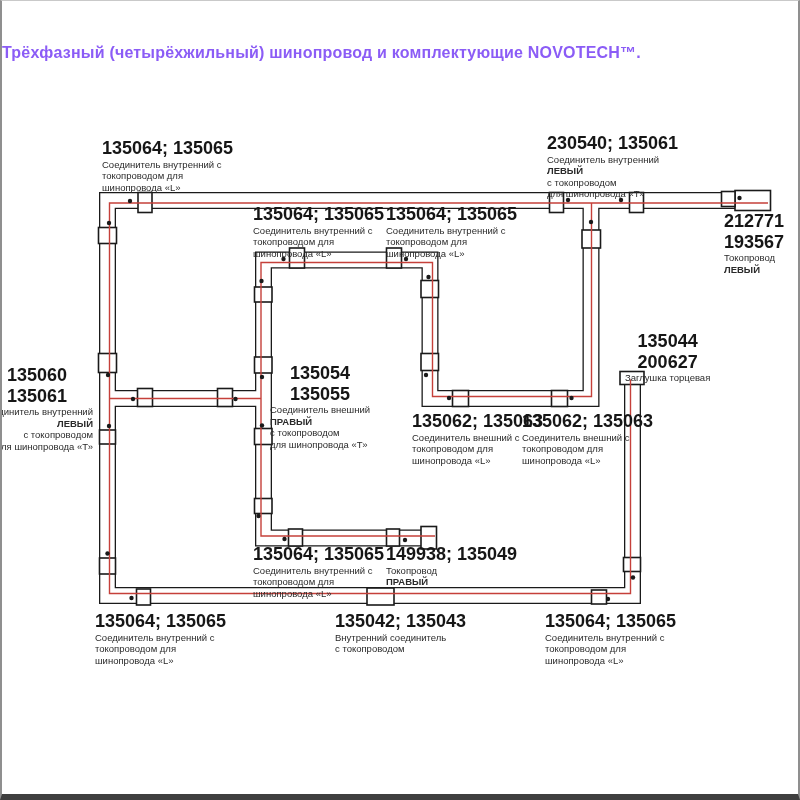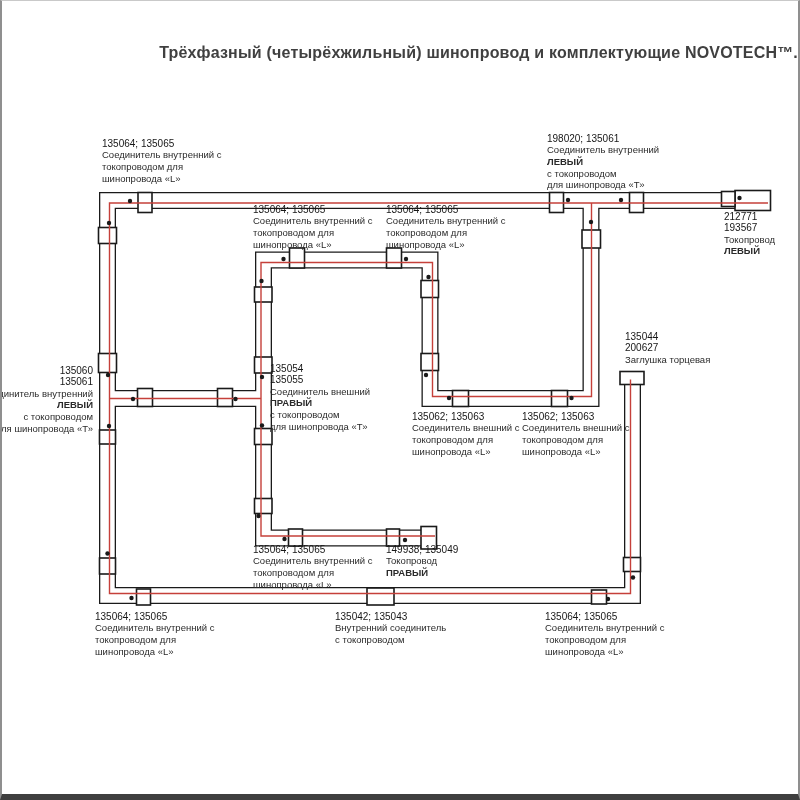--- a/index.html
+++ b/index.html
@@ -3,31 +3,31 @@
 <meta charset="utf-8">
 <style>
   html,body{margin:0;padding:0;background:#e8e8e8;}
   #page{
     position:relative;width:800px;height:800px;background:#fff;
     font-family:"Liberation Sans","DejaVu Sans",sans-serif;
     box-sizing:border-box;overflow:hidden;
     border-left:2px solid #8f8f8f;border-right:2px solid #8f8f8f;
     border-top:1px solid #c9c9c9;border-bottom:6px solid #3f3f3f;
   }
-  #title{position:absolute;top:40px;left:0;width:100%;text-align:right;color:#404040;}
+  #title{position:absolute;top:40px;left:0;width:100%;text-align:left;color:#8b5cf6;}
   #title .t-line{font-size:16px;font-weight:bold;line-height:1.55;letter-spacing:.2px;}
   #diagram-svg{position:absolute;left:0;top:0;}
   .t-black{fill:none;stroke:var(--track);stroke-width:17;stroke-linejoin:miter;}
   .t-white{fill:none;stroke:#fff;stroke-width:14.4;stroke-linejoin:miter;}
   .cond{fill:none;stroke:var(--conductor);stroke-width:1.4;}
   .cbox{fill:#fff;stroke:var(--track);stroke-width:1.6;}
   .endp{fill:#fff;stroke:var(--track);stroke-width:1.6;}
   .dot{fill:var(--track);}
   .part-label{position:absolute;color:#161616;}
-  .part-label .part-num{font-size:10px;font-weight:normal;line-height:1.14;white-space:nowrap;}
+  .part-label .part-num{font-size:18px;font-weight:bold;line-height:1.14;white-space:nowrap;text-align:center;}
   .part-label .part-desc{font-size:9.5px;line-height:1.22;white-space:nowrap;color:#2a2a2a;}
   .part-label .part-desc.b{font-weight:bold;}
   .alr{text-align:right;}
 </style>
 </head>
 <body>
 
 <div id="page" style="--track: #1a1a1a; --conductor: #c5403a; background: rgb(255, 255, 255); border-bottom-color: rgb(63, 63, 63);">
 
   <div id="title">
@@ -118,21 +118,21 @@
   </svg>
 
   <div id="labels">
       <div class="part-label" style="top: 137px; left: 100px;">
         <div class="part-num">135064; 135065</div>
         <div class="part-desc">Соединитель внутренний с</div>
         <div class="part-desc">токопроводом для</div>
         <div class="part-desc">шинопровода «L»</div>
       </div>
       <div class="part-label" style="top: 132px; left: 545px;">
-        <div class="part-num">198020; 135061</div>
+        <div class="part-num">230540; 135061</div>
         <div class="part-desc">Соединитель внутренний</div>
         <div class="part-desc b">ЛЕВЫЙ</div>
         <div class="part-desc">с токопроводом</div>
         <div class="part-desc">для шинопровода «Т»</div>
       </div>
       <div class="part-label" style="top: 210px; left: 722px;">
         <div class="part-num">212771</div>
         <div class="part-num">193567</div>
         <div class="part-desc">Токопровод</div>
         <div class="part-desc b">ЛЕВЫЙ</div>

